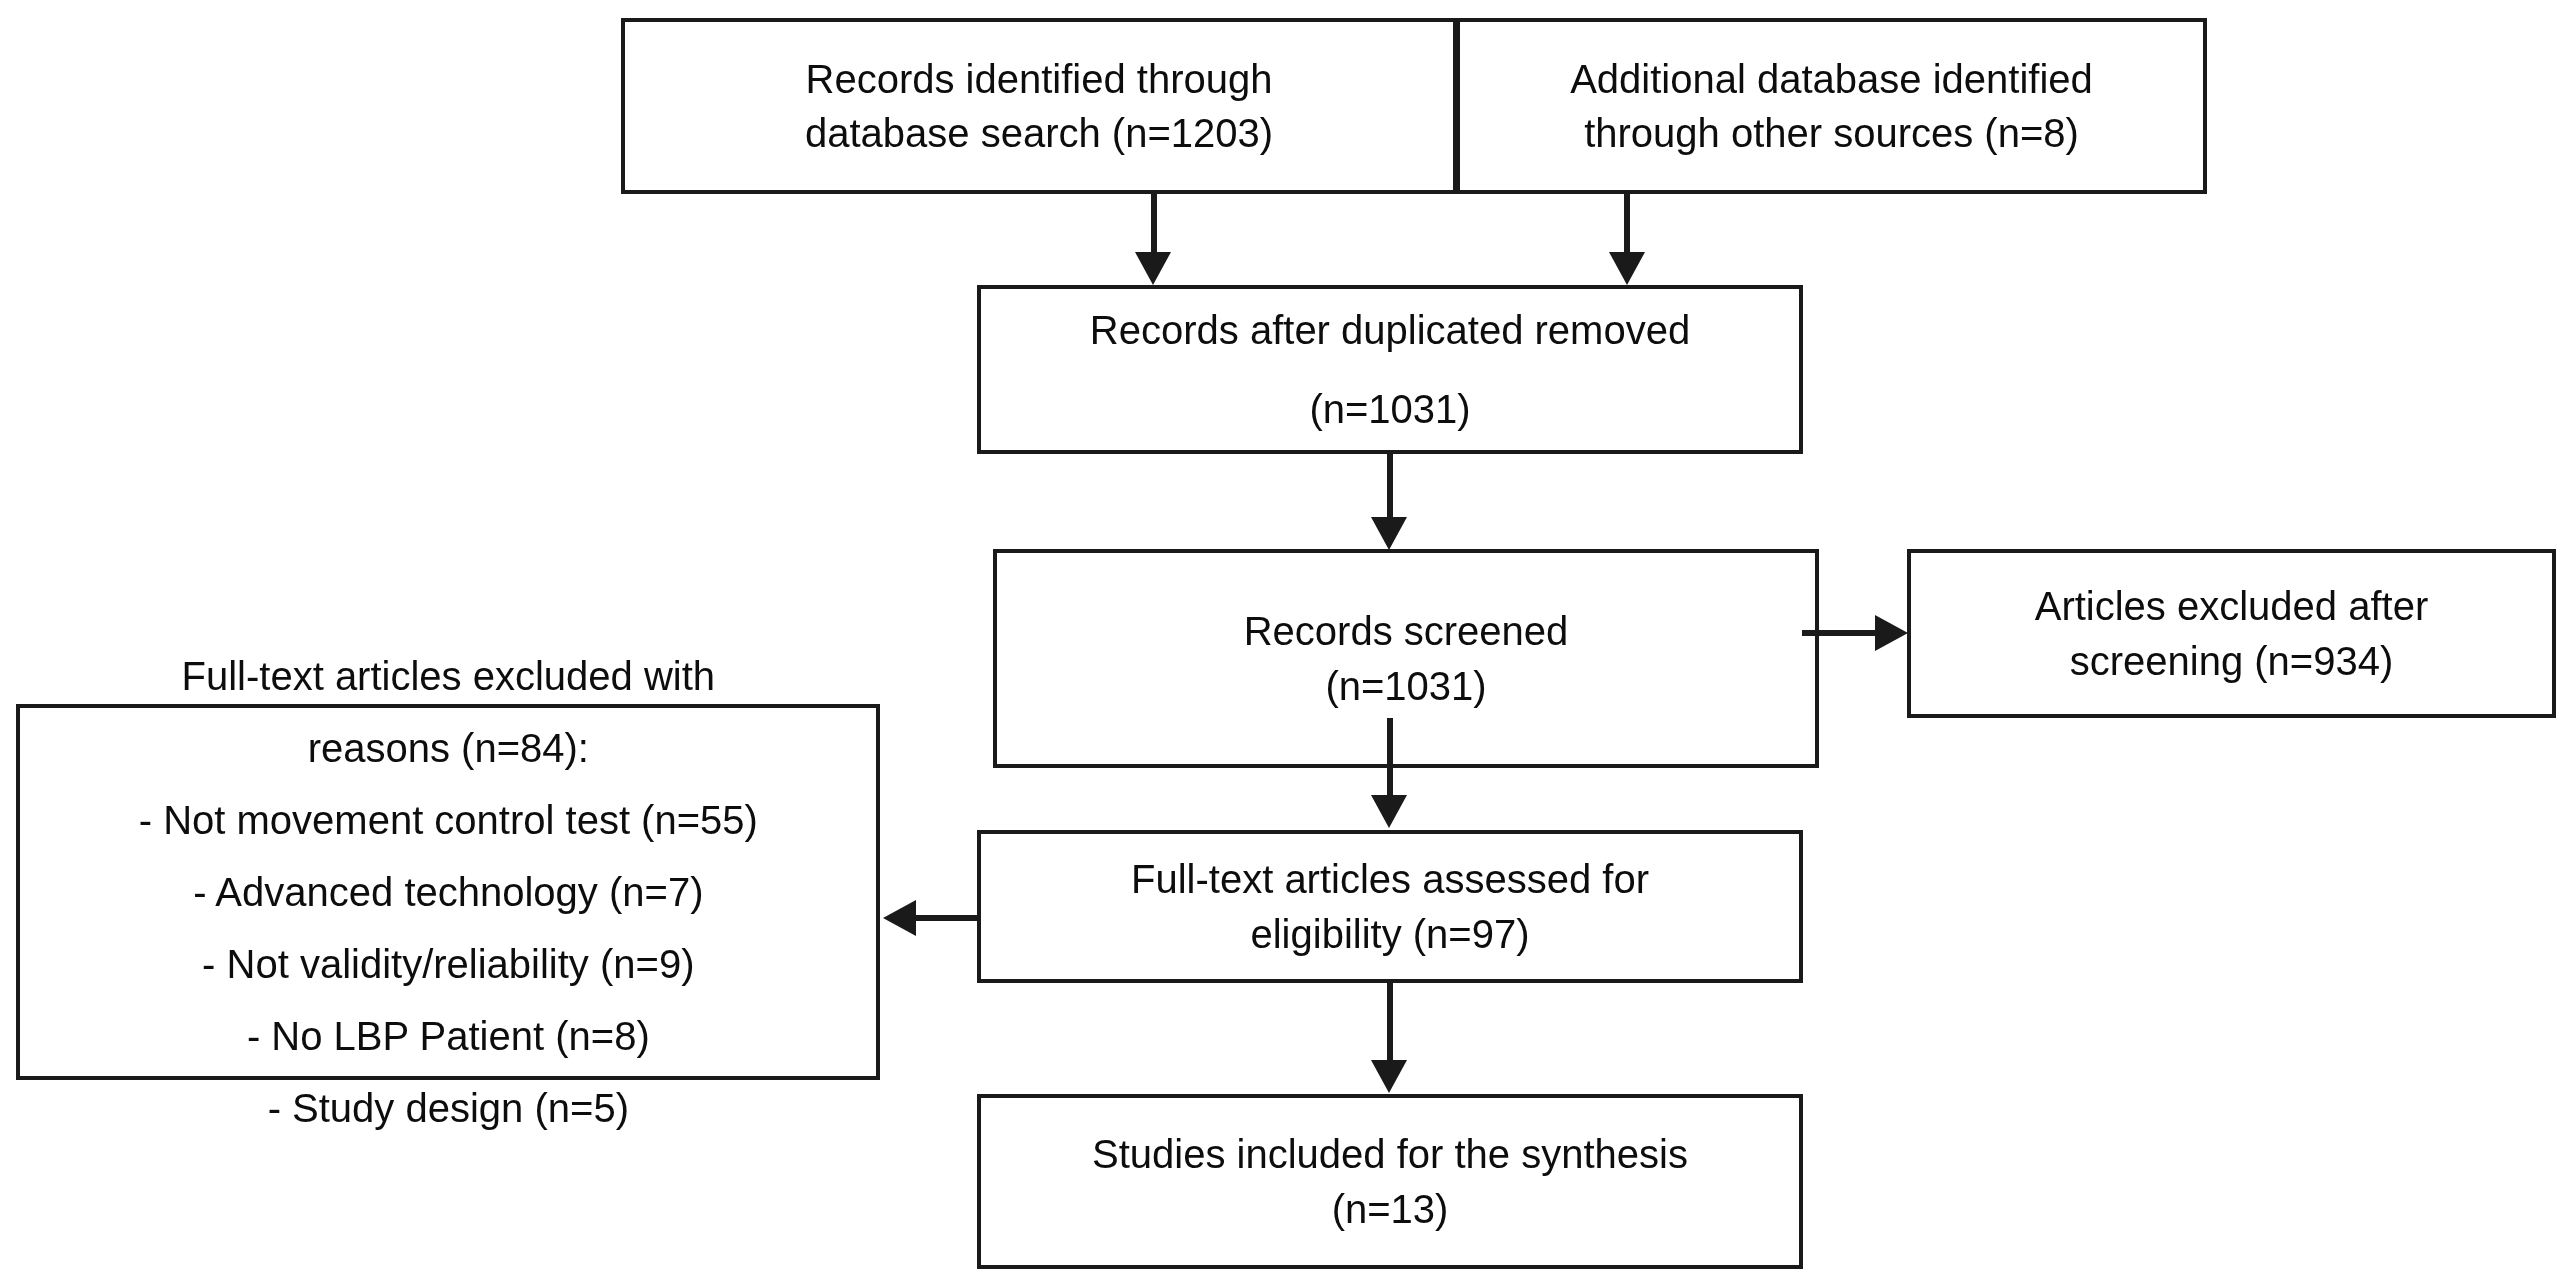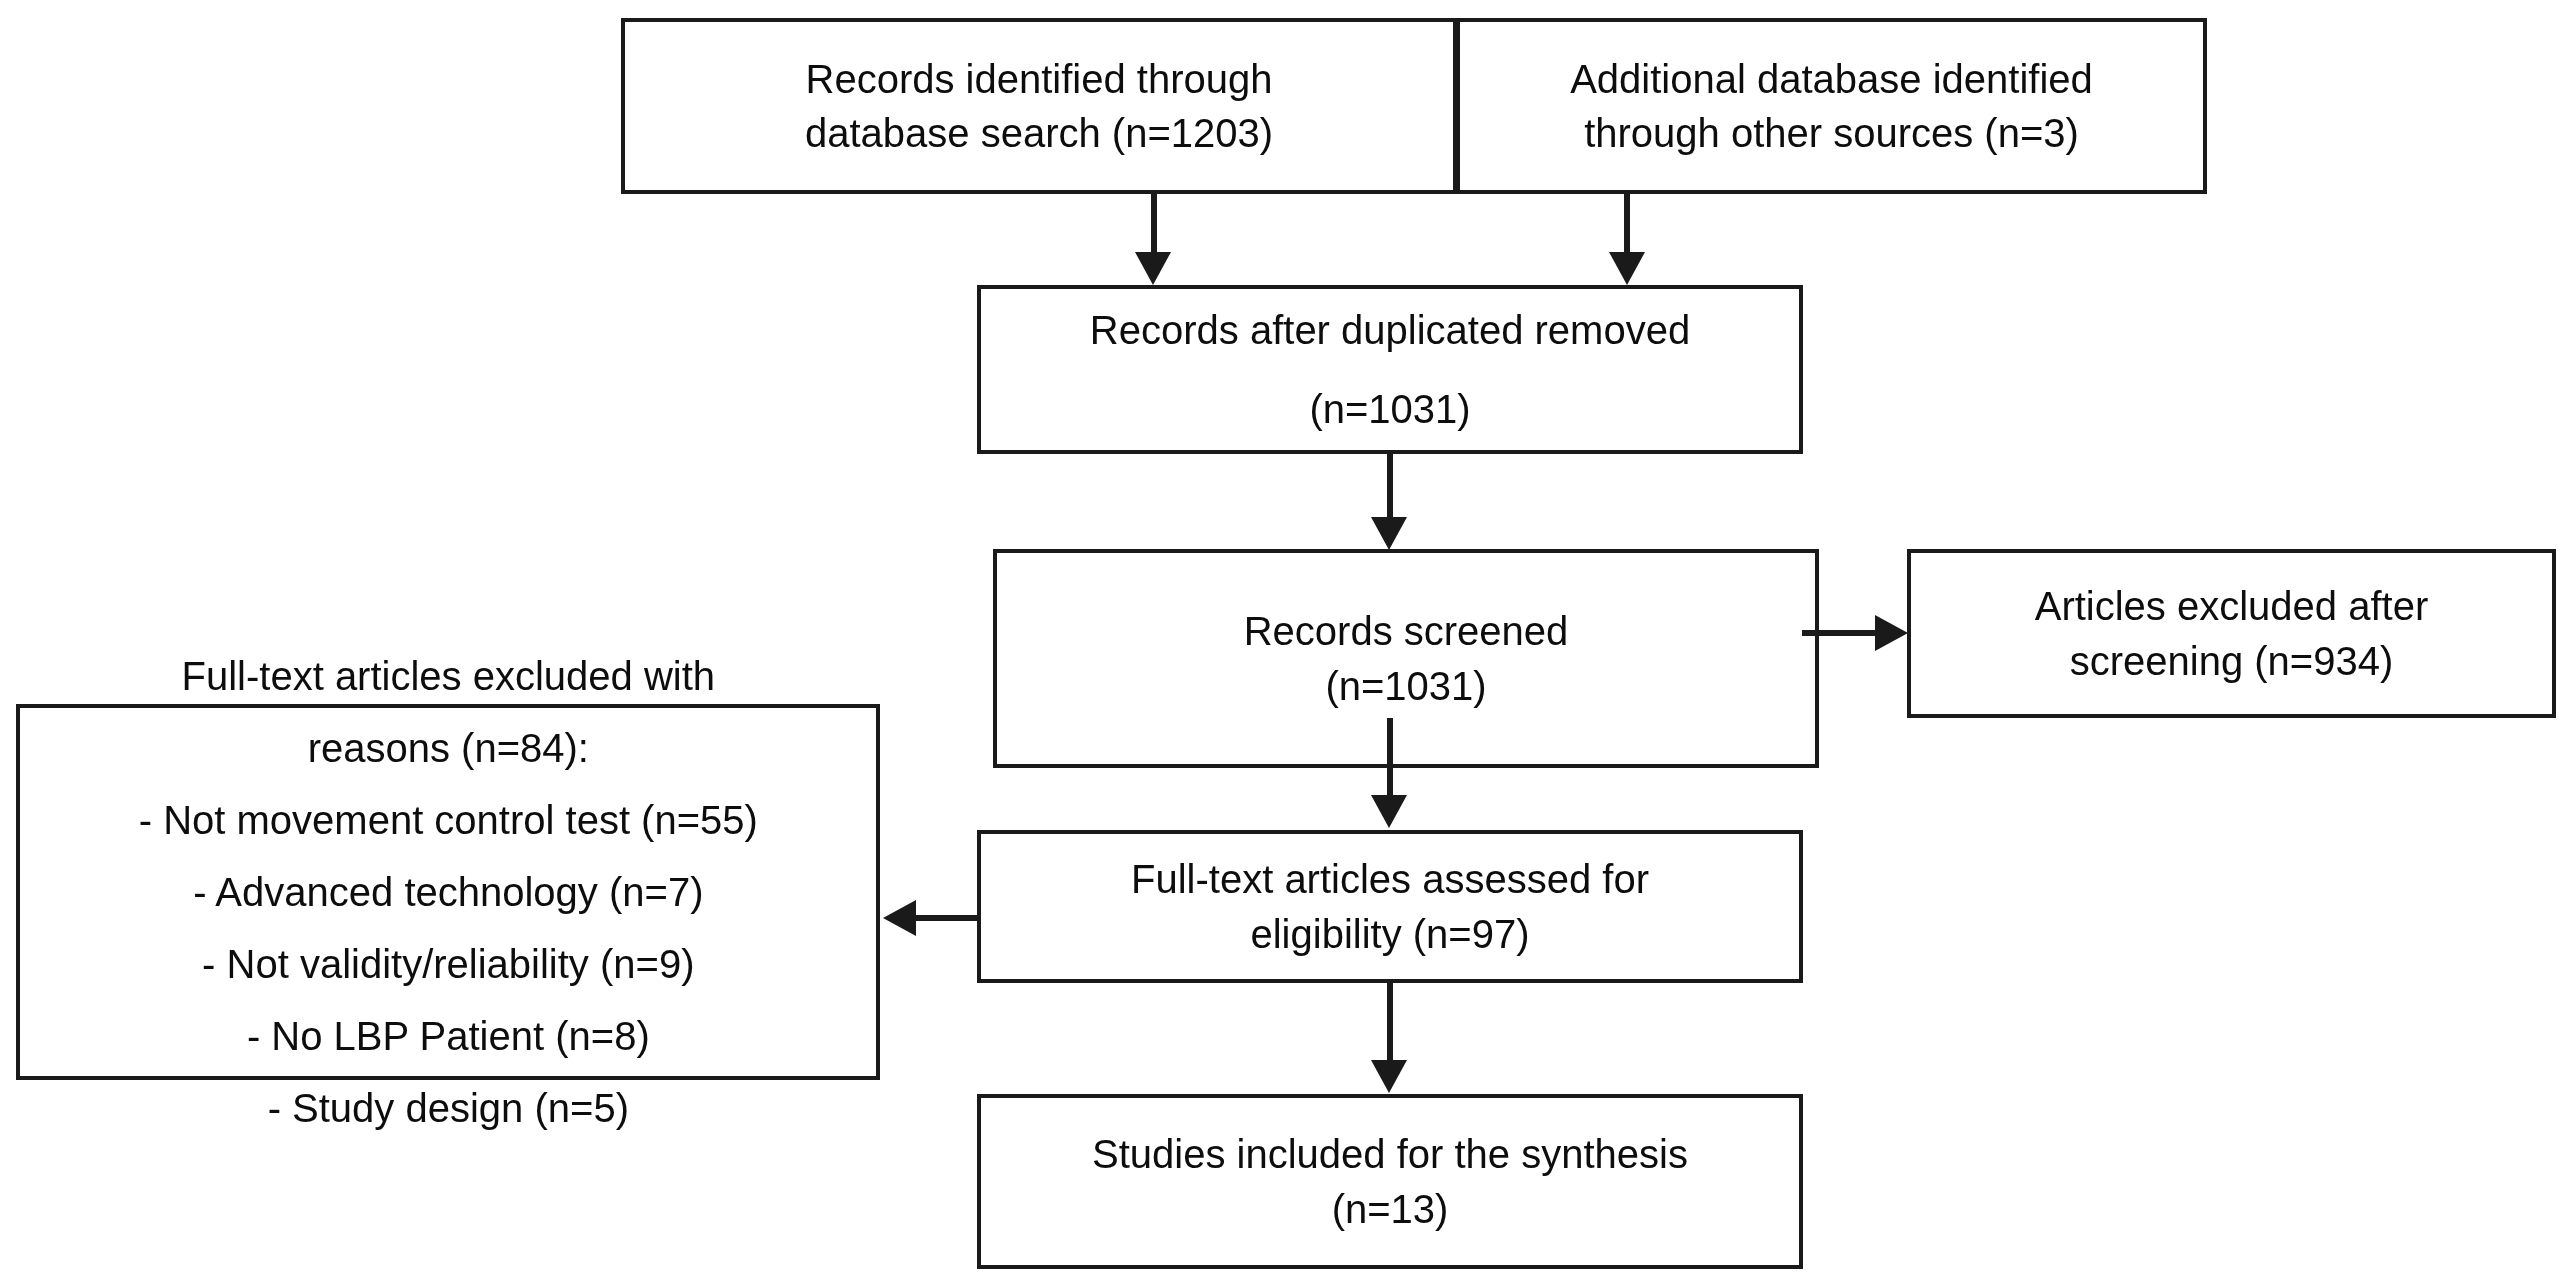--- a/index.html
+++ b/index.html
@@ -80,21 +80,21 @@
 
 <div id="canvas">
 
   <div class="node" style="left:621px; top:18px; width:836px; height:176px;">
     <span class="line">Records identified through</span>
     <span class="line">database search (n=1203)</span>
   </div>
 
   <div class="node" style="left:1456px; top:18px; width:751px; height:176px;">
     <span class="line">Additional database identified</span>
-    <span class="line">through other sources (n=3)</span>
+    <span class="line">through other sources (n=8)</span>
   </div>
 
   <div class="node" style="left:977px; top:285px; width:826px; height:169px;gap:25px;">
     <span class="line">Records after duplicated removed</span>
     <span class="line">(n=1031)</span>
   </div>
 
   <div class="node" style="left:977px; top:549px; width:826px; height:219px;margin-left:16px;">
     <span class="line">Records screened</span>
     <span class="line">(n=1031)</span>

